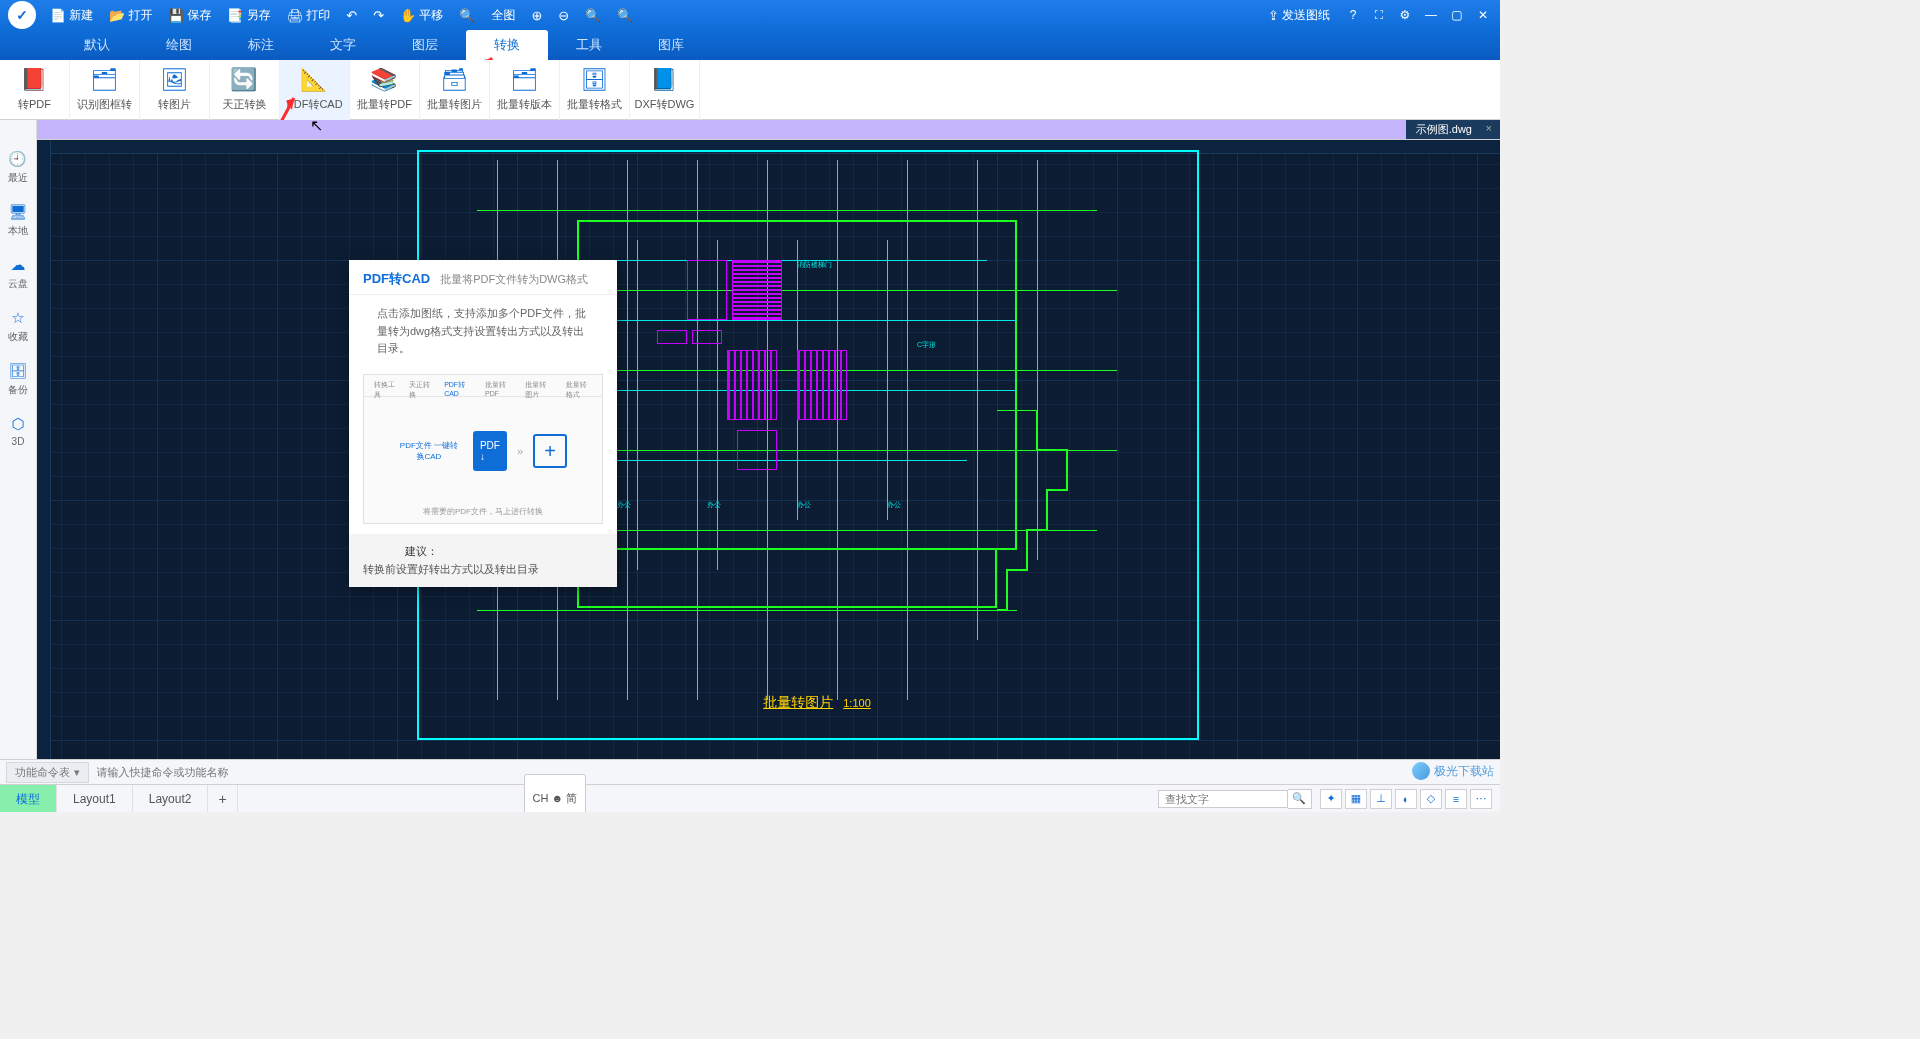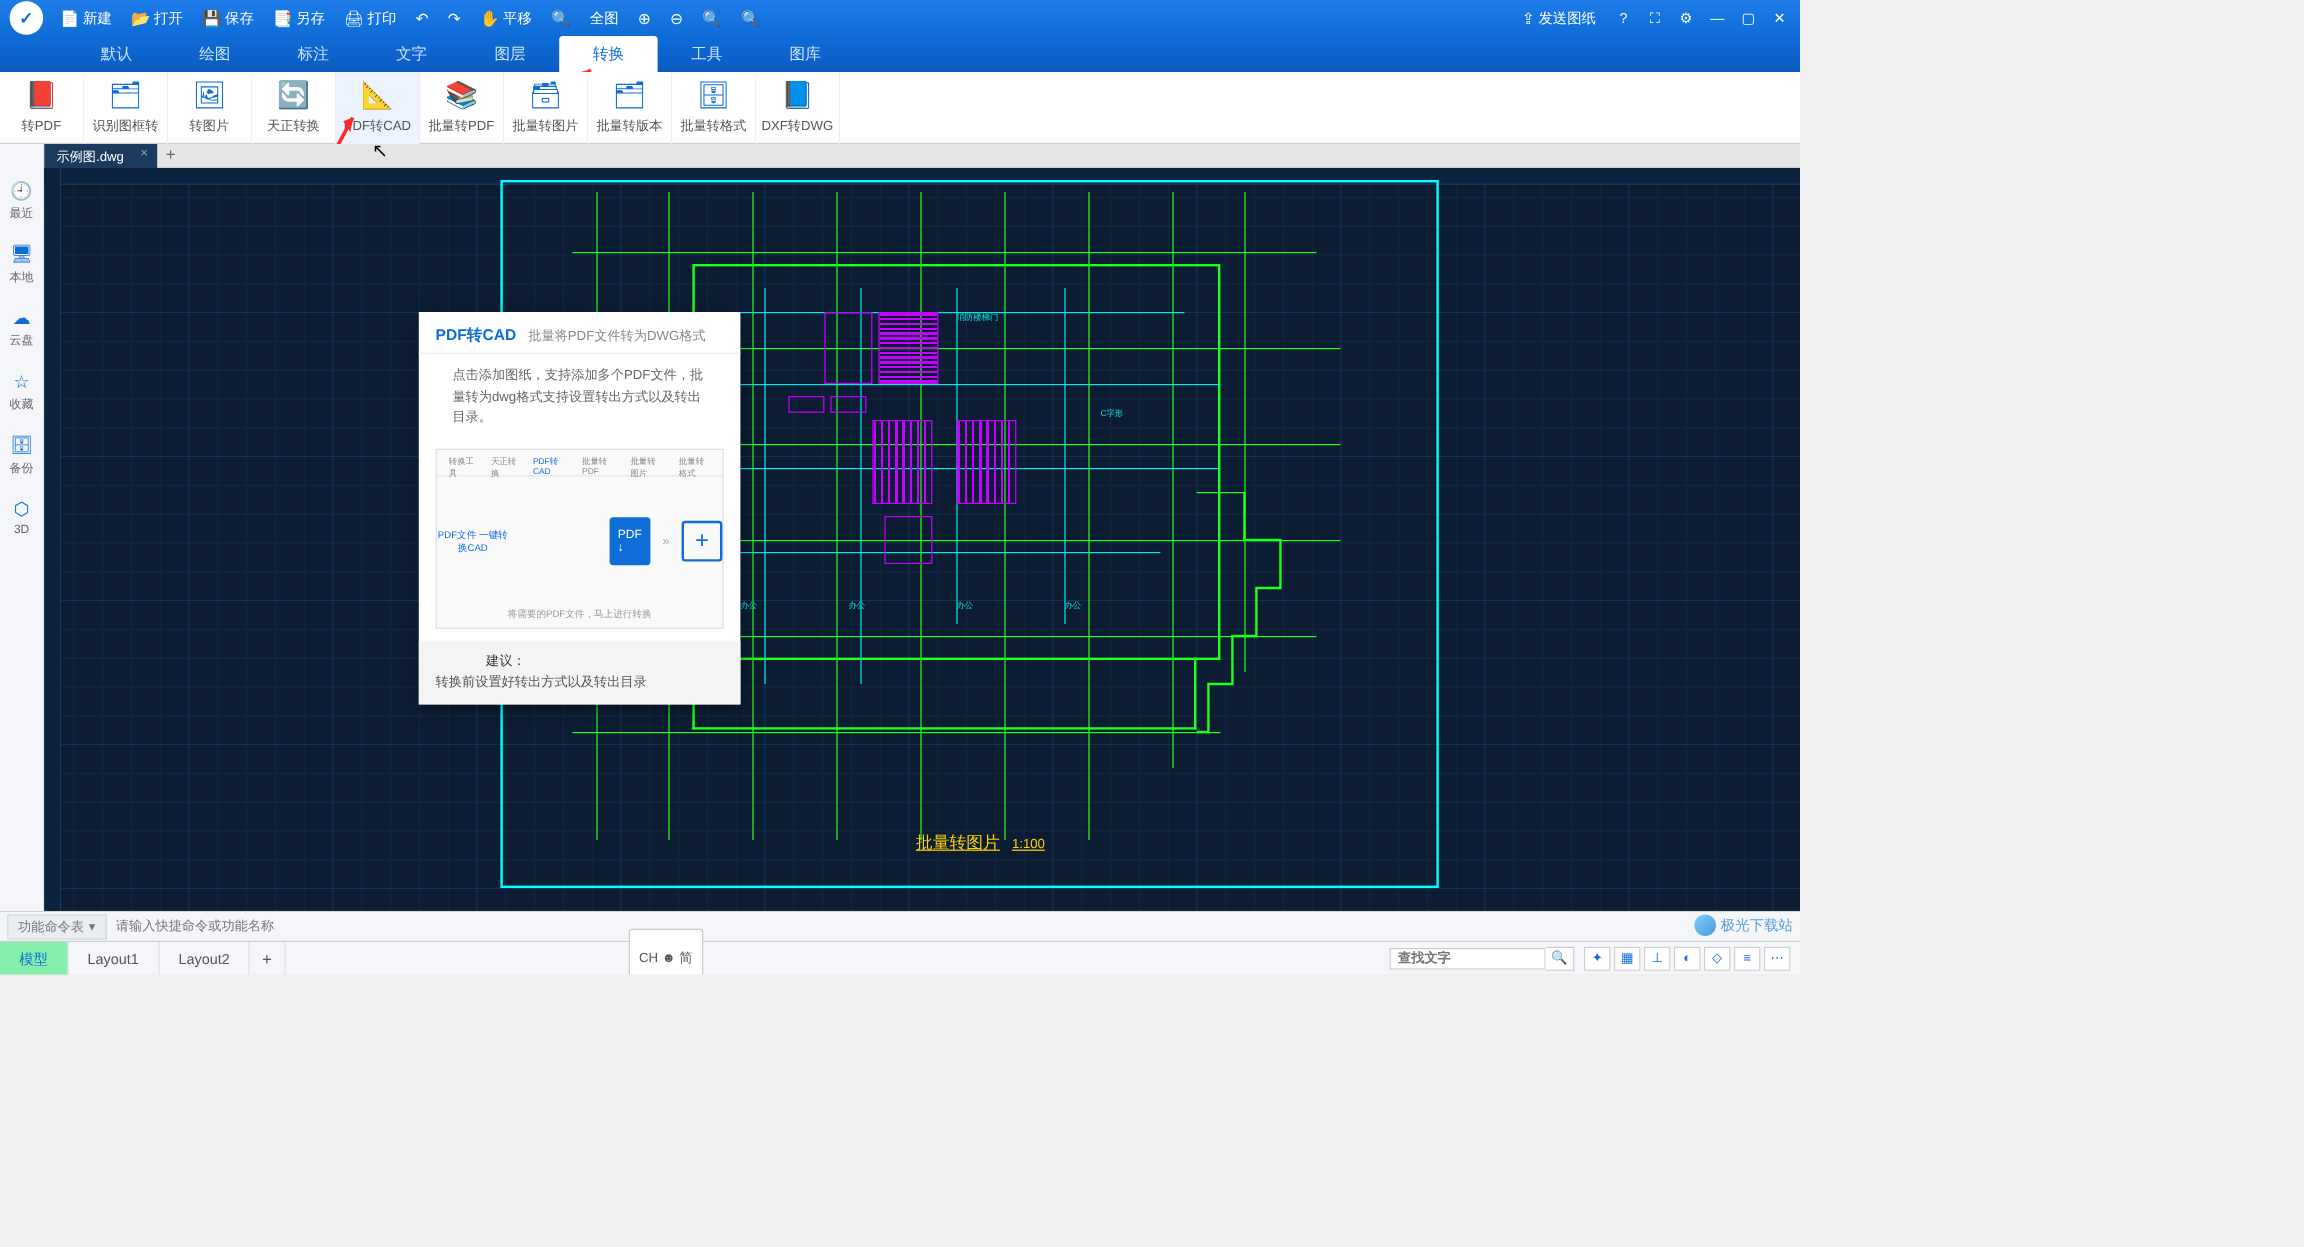--- a/index.html
+++ b/index.html
@@ -29,21 +29,21 @@
     .arrow-to-ribbon { position:absolute; top:30px; left:256px; pointer-events:none; }
     .cursor-ptr { position:absolute; top:56px; left:310px; font-size:16px; pointer-events:none; z-index:50;}
     
     
     .main-wrap { display: flex; height: calc(100% - 120px - 25px - 28px); }
     .left-sidebar { width: 37px; background: #f4f6f9; border-right: 1px solid #dcdcdc; display: flex; flex-direction: column; align-items: center; padding-top: 30px; gap: 18px; font-size: 10px; color: #666; }
     .left-sidebar .sb-item { display: flex; flex-direction: column; align-items: center; gap: 3px; cursor: pointer; }
     .left-sidebar .sb-item .sb-icon { font-size: 15px; color: #0f6dd8; }
     
     .doc-area { flex: 1; display: flex; flex-direction: column; background: #0c1d33; position: relative; }
-    .doc-tabs { height: 20px; background: #e5e5e5; display: flex; align-items: flex-start; font-size: 11px; border-bottom: 1px solid #d0d0d0; }
+    .doc-tabs { height: 20px; background: #c4b5fd; display: flex; align-items: flex-end; font-size: 11px; border-bottom: 1px solid #d0d0d0; flex-direction: column; }
     .doc-tabs .dtab { background: #1a3a5e; color: #fff; padding: 2px 28px 2px 10px; height:20px; position: relative; display:flex;align-items:center;}
     .doc-tabs .dtab .close { position: absolute; right: 8px; top: 2px; font-size: 11px; cursor: pointer; color:#aaa;}
     .doc-tabs .add-tab { width: 22px; text-align: center; color: #666; cursor: pointer; font-size:14px;}
     
     .canvas { flex: 1; position: relative; overflow: hidden; }
     .grid-bg { position: absolute; inset: 0;
       background-color: #0c1d33;
       background-image: linear-gradient(#163252 1px, transparent 1px), linear-gradient(90deg, #163252 1px, transparent 1px),
                         linear-gradient(#122841 1px, transparent 1px), linear-gradient(90deg, #122841 1px, transparent 1px);
       background-size: 120px 120px, 120px 120px, 24px 24px, 24px 24px;
@@ -64,42 +64,42 @@
     
     .tooltip-pop { position: absolute; left: 312px; top: 120px; width: 268px; background: #fff; box-shadow: 3px 5px 14px rgba(0,0,0,0.32); font-size: 11px; color: #333; z-index: 40; }
     .tooltip-pop .tp-head { padding: 10px 14px 6px; display:flex; align-items:baseline; gap:10px; border-bottom:1px solid #eee;}
     .tooltip-pop .tp-head .tp-title { color: #0f6dd8; font-weight: bold; font-size: 13px; }
     .tooltip-pop .tp-head .tp-sub { color: #888; font-size: 11px; }
     .tooltip-pop .tp-body { padding: 10px 28px; color: #666; line-height: 1.6; }
     .tooltip-pop .tp-img { margin: 6px 14px 10px; height: 150px; border: 1px solid #e0e0e0; background: #fafafa; display:flex; flex-direction:column;}
     .tooltip-pop .tp-img .tp-img-top{height:22px;border-bottom:1px solid #e6e6e6;display:flex;gap:6px;padding:4px 6px;font-size:7px;color:#888;}
     .tooltip-pop .tp-img .tp-img-top span{padding:1px 4px;}
     .tooltip-pop .tp-img .tp-img-top span.act{color:#0f6dd8;}
-    .tooltip-pop .tp-img .tp-img-main{flex:1;display:flex;align-items:center;justify-content:space-between;gap:14px;}
+    .tooltip-pop .tp-img .tp-img-main{flex:1;display:flex;align-items:center;justify-content:center;gap:14px;}
     .tooltip-pop .tp-img .pdfbox{width:60px;height:70px;display:flex;flex-direction:column;align-items:center;justify-content:center;font-size:8px;color:#0f6dd8;text-align:center;}
     .tooltip-pop .tp-img .bigicons{display:flex;align-items:center;gap:10px;}
     .tooltip-pop .tp-img .pdficon{width:34px;height:40px;background:#0f6dd8;border-radius:3px;display:flex;align-items:center;justify-content:center;color:#fff;font-size:10px;}
     .tooltip-pop .tp-img .plusicon{width:34px;height:34px;border:2px solid #0f6dd8;border-radius:3px;display:flex;align-items:center;justify-content:center;color:#0f6dd8;font-size:20px;}
     .tooltip-pop .tp-img .caption{font-size:8px;color:#999;text-align:center;padding-bottom:6px;}
     .tooltip-pop .tp-foot { background: #f4f4f4; padding: 8px 14px; font-size: 11px; color: #555; line-height:1.7;}
     .tooltip-pop .tp-foot .tp-advice { color: #333; margin-left: 42px; }
     
     
     .cmdline { height: 25px; background: #f4f6f9; border-top: 1px solid #d0d0d0; display: flex; align-items: center; font-size: 11px; color: #777; padding: 0 6px; }
     .cmdline .cmd-label { background: #eaeef3; padding: 2px 8px; border: 1px solid #d8d8d8; display:flex;align-items:center;gap:4px;}
     .cmdline input { flex: 1; border: none; background: transparent; font-size: 11px; color: #333; padding: 0 8px; outline: none; }
     
     
     .bottom-bar { height: 28px; background: #f4f6f9; border-top: 1px solid #d0d0d0; display: flex; align-items: center; font-size: 12px; color: #555; }
     .bottom-bar .btab { padding: 0 16px; height: 28px; line-height: 28px; border-right: 1px solid #e0e0e0; cursor: pointer; }
     .bottom-bar .btab.active { background: #86efac; color: #0f6dd8; }
     .bottom-bar .btab.plus { width:auto; padding:0 10px; font-size:14px;}
     .bottom-bar .ime-box{margin:0 auto; border:1px solid #ccc; border-radius:3px; padding:16px 8px; font-size:11px; background:#fff;}
     .bottom-bar .search-box { margin-left: auto; display: flex; align-items: center; }
-    .bottom-bar .search-box input { width: 130px; font-size: 11px; padding: 2px 6px; border: 1px solid #ccc; font-weight: bold; }
+    .bottom-bar .search-box input { width: 130px; font-size: 11px; padding: 2px 6px; border: 1px solid #ccc; }
     .bottom-bar .search-box .sbtn { width: 24px; height: 20px; border: 1px solid #ccc; border-left:none; background: #fff; display: flex; align-items: center; justify-content: center; cursor: pointer; font-size:11px;}
     .bottom-bar .status-icons { display: flex; gap: 3px; padding: 0 8px; }
     .bottom-bar .status-icons .sicon { width: 22px; height: 20px; border: 1px solid #d0d0d0; background: #fff; display: flex; align-items: center; justify-content: center; font-size: 11px; cursor: pointer; color:#0f6dd8;}
     
     .watermark{position:absolute; right:6px; bottom:32px; font-size:12px; color:#3a8edb; opacity:0.85; display:flex; align-items:center; gap:4px; z-index:60;}
     .watermark .wm-icon{width:18px;height:18px;border-radius:50%;background:linear-gradient(135deg,#6cc8ff,#2a8ad8);}
   </style>
 </head>
 <body>
 

